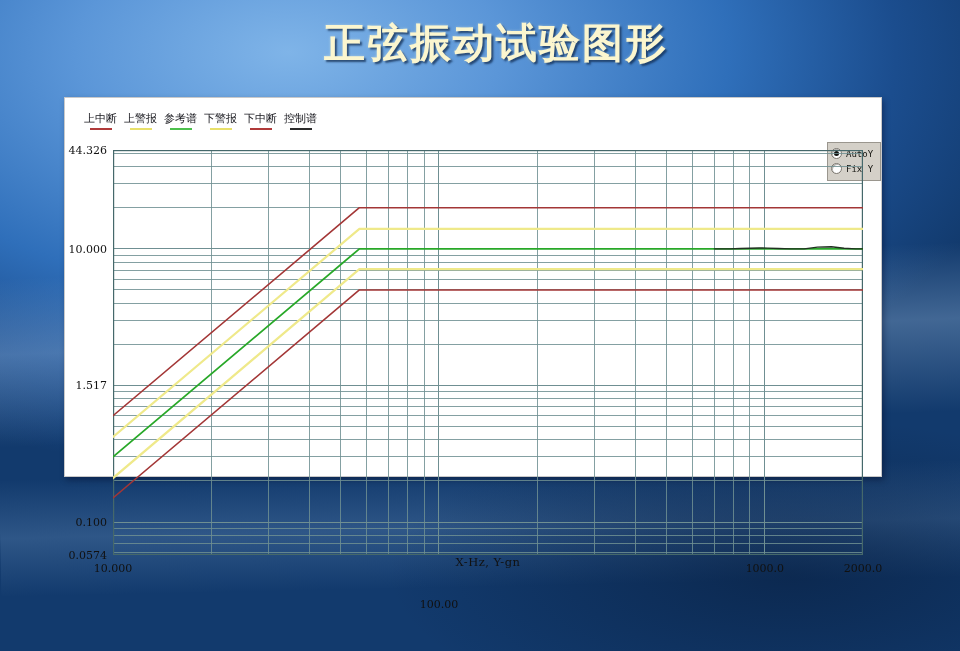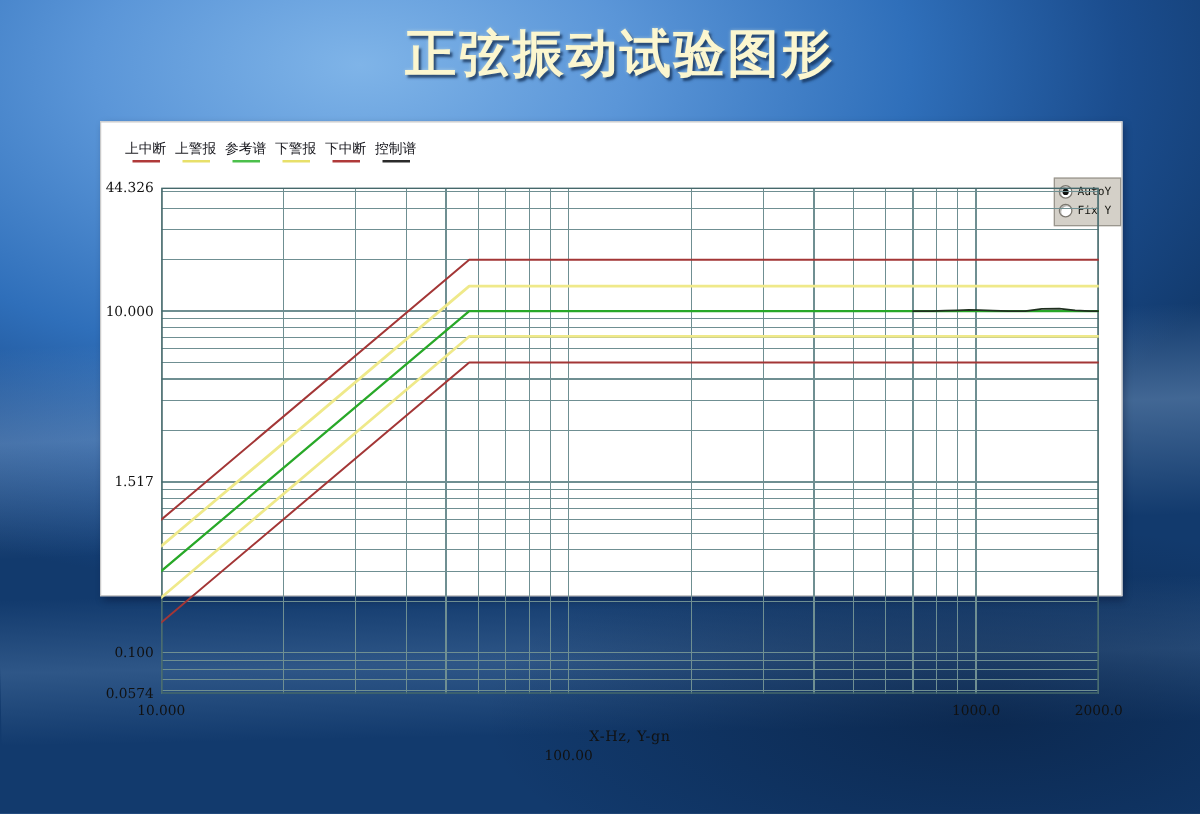--- a/index.html
+++ b/index.html
@@ -65,21 +65,21 @@
     font-weight: 700;
     letter-spacing: 2px;
     color: #fbf6cf;
     text-shadow: 2px 2px 2px rgba(12,40,80,0.75), 0 0 3px rgba(255,255,220,0.4);
     white-space: nowrap;
   }
 
   
   #chart-panel {
     position: absolute;
-    left: 80px;
+    left: 64px;
     top: 97px;
     width: 818px;
     height: 380px;
     background: #ffffff;
     border: 1px solid #c9c9c9;
     box-shadow: 2px 3px 6px rgba(0,0,30,0.35);
     box-sizing: border-box;
   }
 
   
@@ -147,21 +147,20 @@
     margin-top: 7px;
     transform: translateX(-50%);
     font-family: "DejaVu Serif", "Liberation Serif", serif;
     font-size: 11px;
     color: #111;
     white-space: nowrap;
   }
   #xaxis-title {
     position: absolute;
     top: 100%;
-    margin-top: 27px;
     left: 50%;
     transform: translateX(-50%);
     font-family: "DejaVu Serif", "Liberation Serif", serif;
     font-size: 11.5px;
     letter-spacing: 0.5px;
     color: #111;
     white-space: nowrap;
   }
 
   

